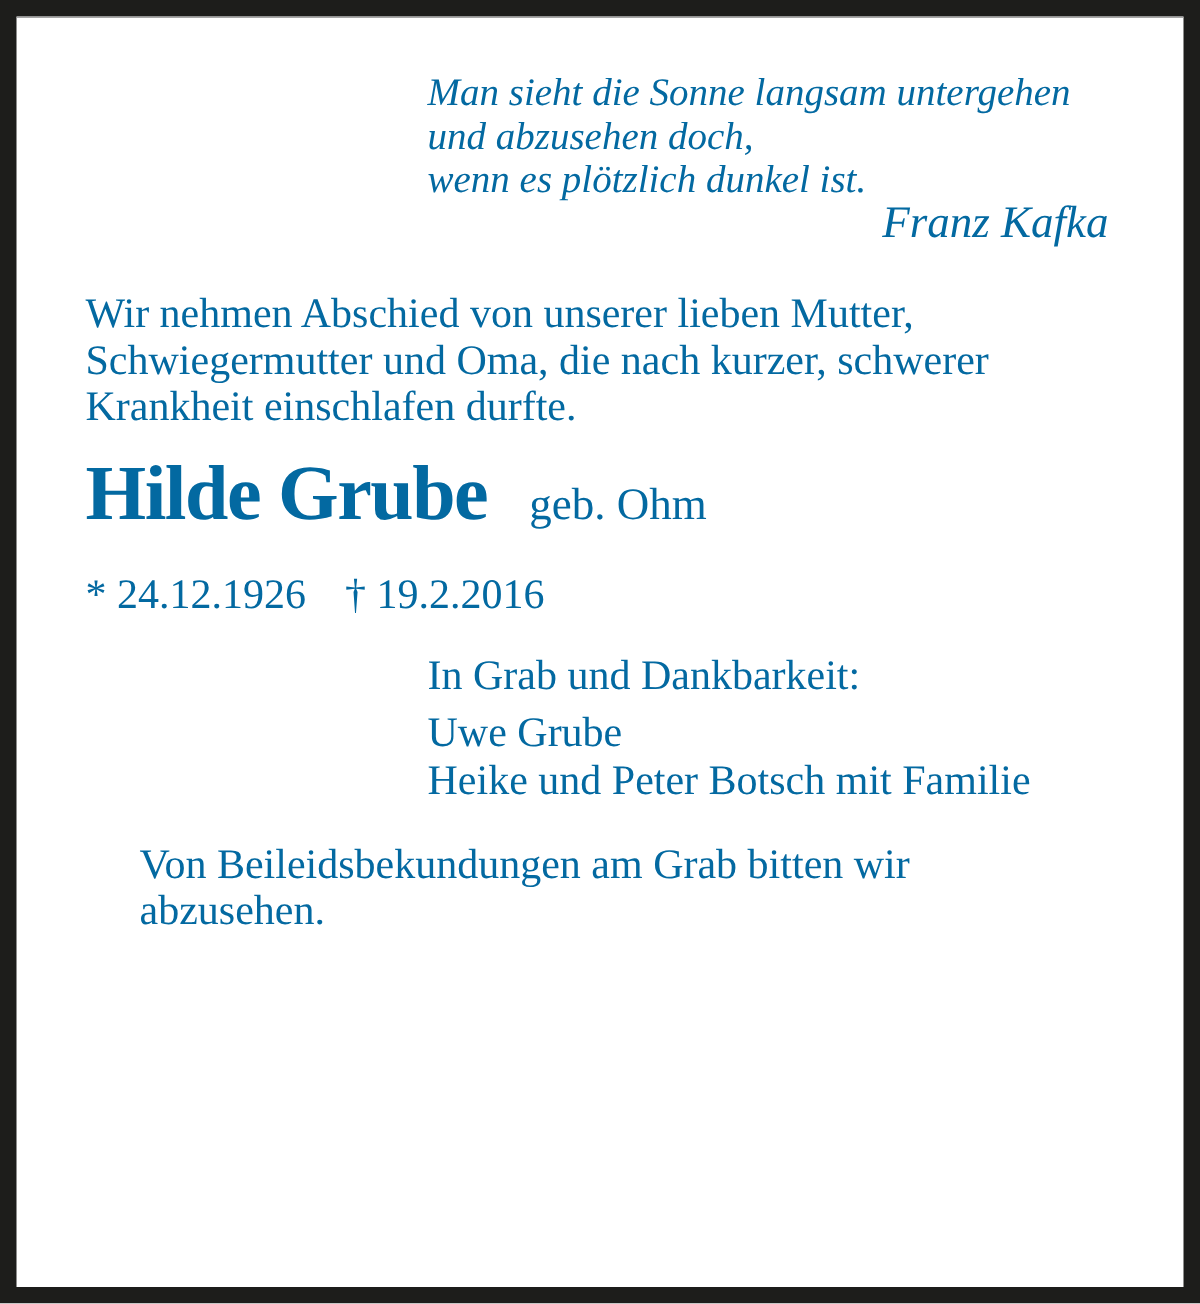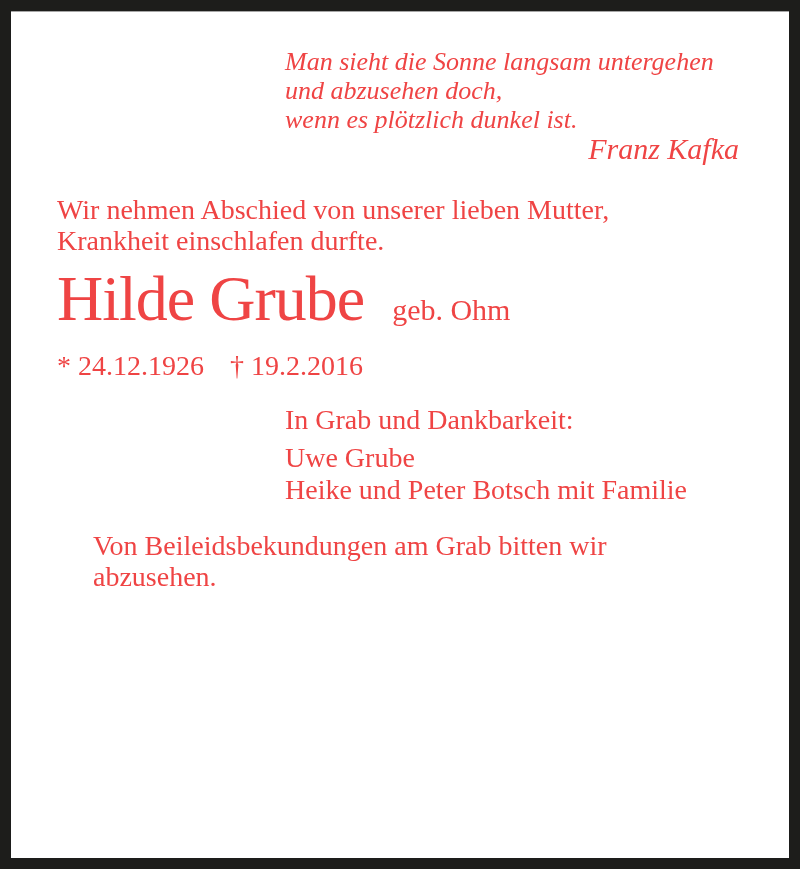--- a/index.html
+++ b/index.html
@@ -13,21 +13,21 @@
     height: 869px;
     font-family: "Liberation Serif", serif;
   }
   .frame {
     box-sizing: border-box;
     position: relative;
     width: 800px;
     height: 869px;
     border: 11px solid #1d1d1b;
     background: #ffffff;
-    color: #ef4444;
+    color: #0369a1;
     padding: 36px 52px 0 46px;
     overflow: hidden;
   }
   .scan-line {
     position: absolute;
     top: 0;
     left: 0;
     right: 0;
     height: 1px;
     background: #a6a6a6;
@@ -54,22 +54,22 @@
     margin-top: 31px;
     font-size: 28px;
     line-height: 31px;
   }
   
   .name-row {
     margin-top: 9px;
     white-space: nowrap;
   }
   .deceased-name {
-    font-size: 64px;
-    font-weight: normal;
+    font-size: 52px;
+    font-weight: bold;
     letter-spacing: -1px;
     line-height: 68px;
     text-align: right;
   }
   .maiden-name {
     font-size: 30px;
     margin-left: 28px;
   }
   
   .dates {
@@ -126,20 +126,21 @@
 
   <div class="quote">
     <div class="line">Man sieht die Sonne langsam untergehen</div>
     <div class="line">und abzusehen doch,</div>
     <div class="line">wenn es plötzlich dunkel ist.</div>
     <div class="quote-attribution">Franz Kafka</div>
   </div>
 
   <div class="intro">
     <div class="line">Wir nehmen Abschied von unserer lieben Mutter,</div>
+    <div class="line">Schwiegermutter und Oma, die nach kurzer, schwerer</div>
     <div class="line">Krankheit einschlafen durfte.</div>
   </div>
 
   <div class="name-row">
     <span class="deceased-name">Hilde Grube</span><span class="maiden-name">geb. Ohm</span>
   </div>
 
   <div class="dates">
     <span class="birth-date">* 24.12.1926</span><span class="death-date">† 19.2.2016</span>
   </div>

